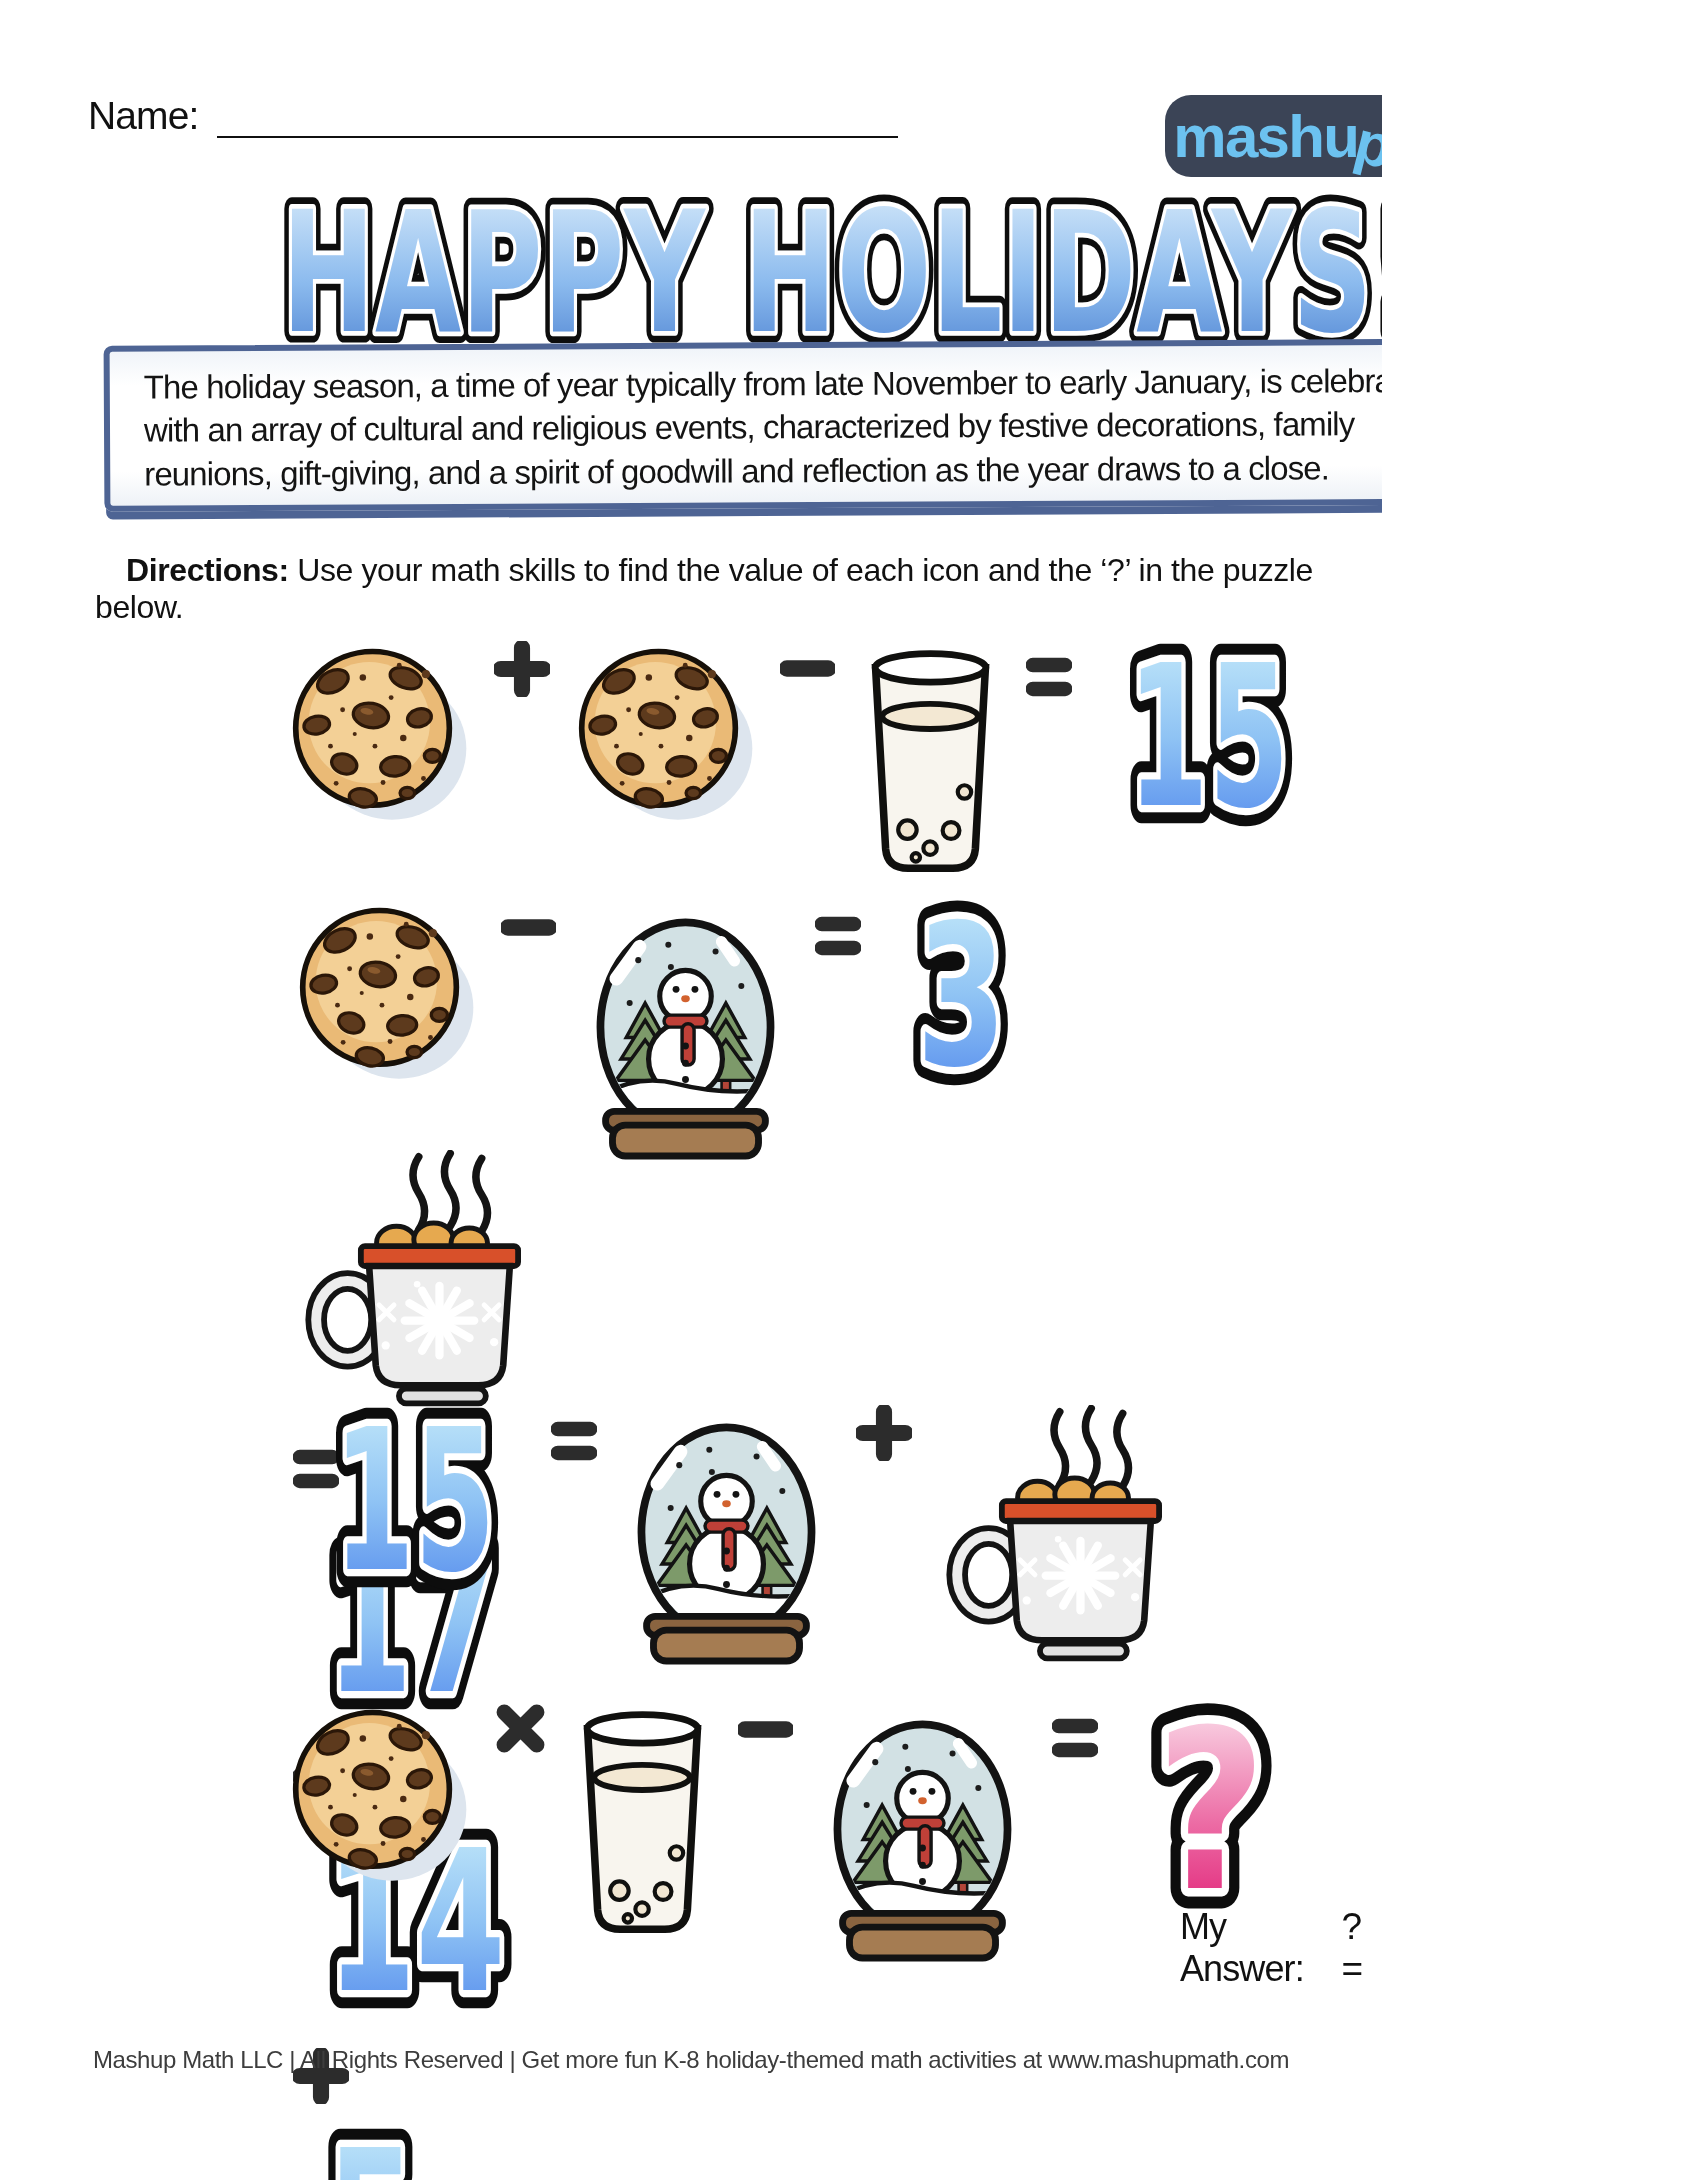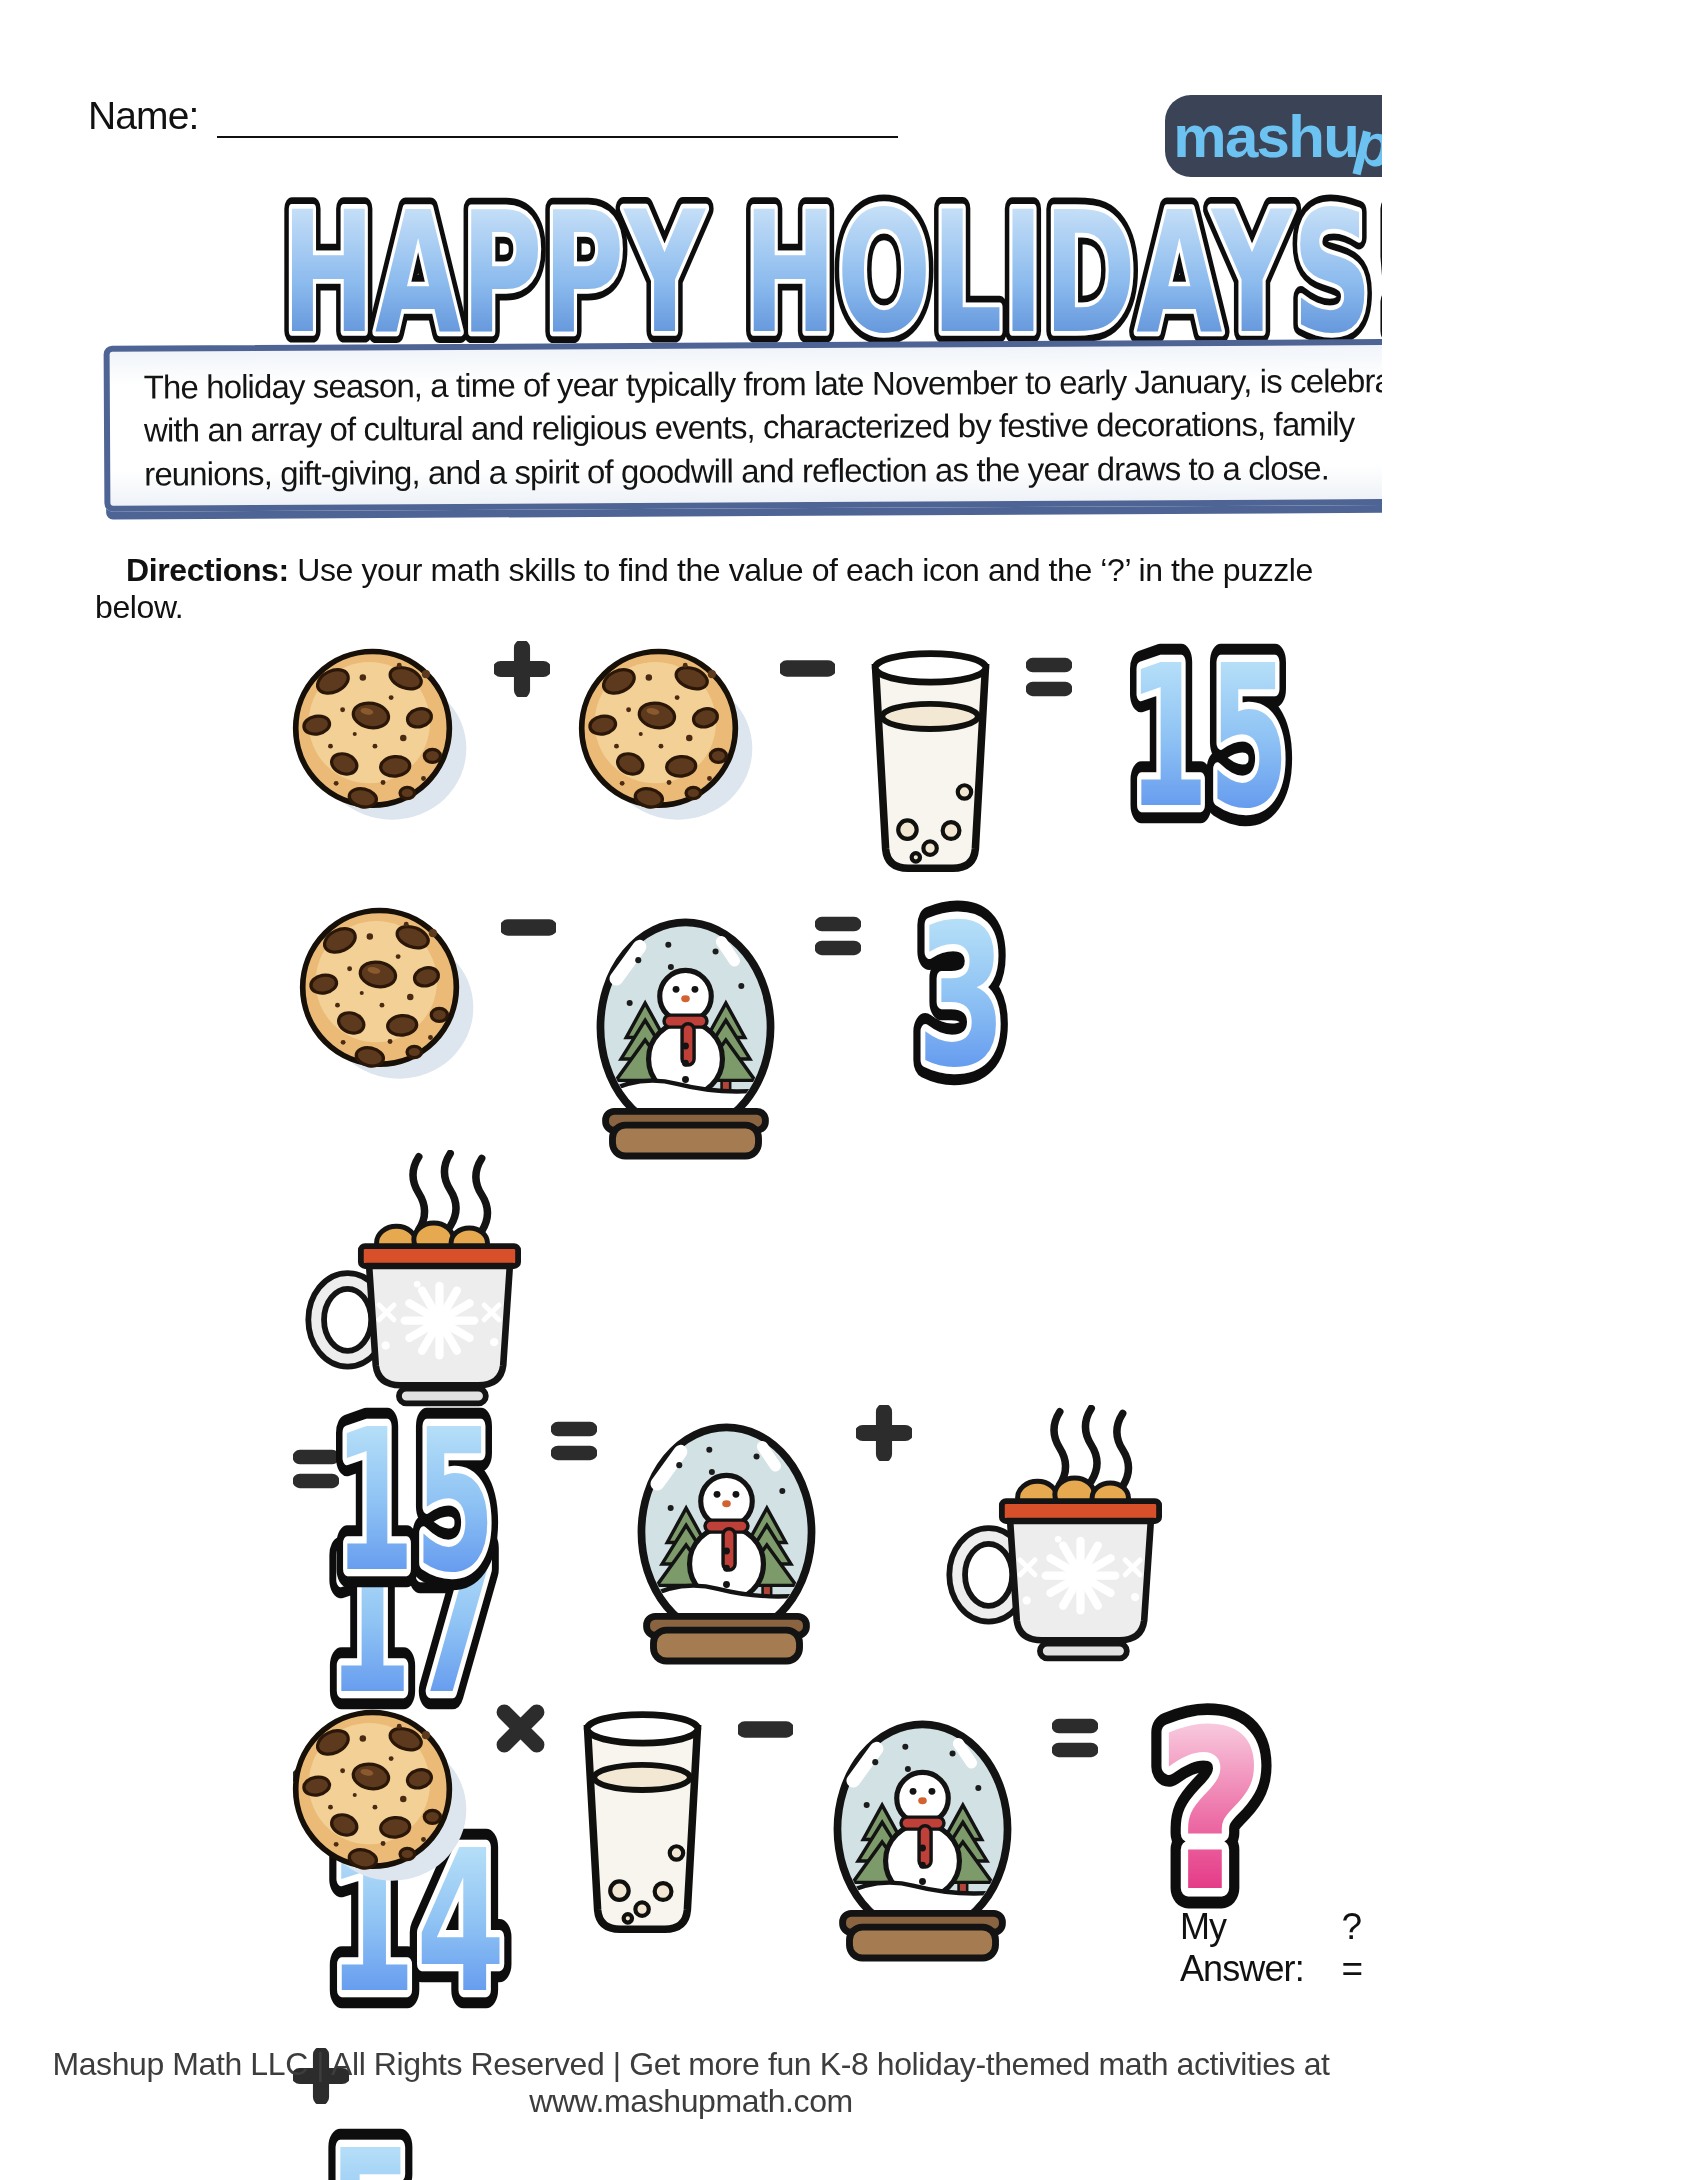--- a/index.html
+++ b/index.html
@@ -50,21 +50,21 @@
   .icon-snowglobe svg{width:215px;height:262px;}
   .icon-mug svg{width:240px;height:261px;}
 
   
   #answer-row{position:absolute;left:1180px;top:1906px;display:flex;align-items:center;}
   #answer-row .alabel{font-size:36px;letter-spacing:-0.9px;}
   #answer-row .aq{font-size:37px;margin-left:17px;letter-spacing:1.7px;}
   #answer-blank{width:240px;border-bottom:2.6px solid #101010;height:39px;margin-left:12px;}
 
   #footer{position:absolute;left:0;top:2046px;width:100%;text-align:center;
-          font-size:32px;font-weight:300;color:#3d3d3d;letter-spacing:-0.4px;}
+          font-size:24px;font-weight:300;color:#3d3d3d;letter-spacing:-0.4px;}
 </style>
 </head>
 <body>
 
 <div id="page">
 
   <svg width="0" height="0" style="position:absolute" aria-hidden="true">
     <defs>
       <linearGradient id="gradTitle" x1="0" y1="0" x2="0" y2="1">
         <stop offset="0%" stop-color="#ddeefb"></stop>

